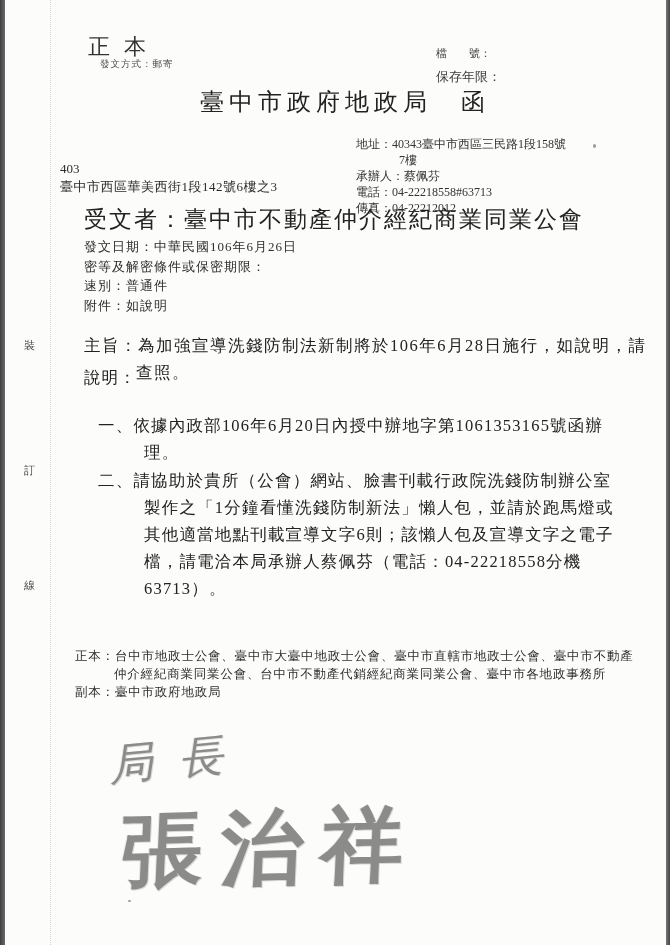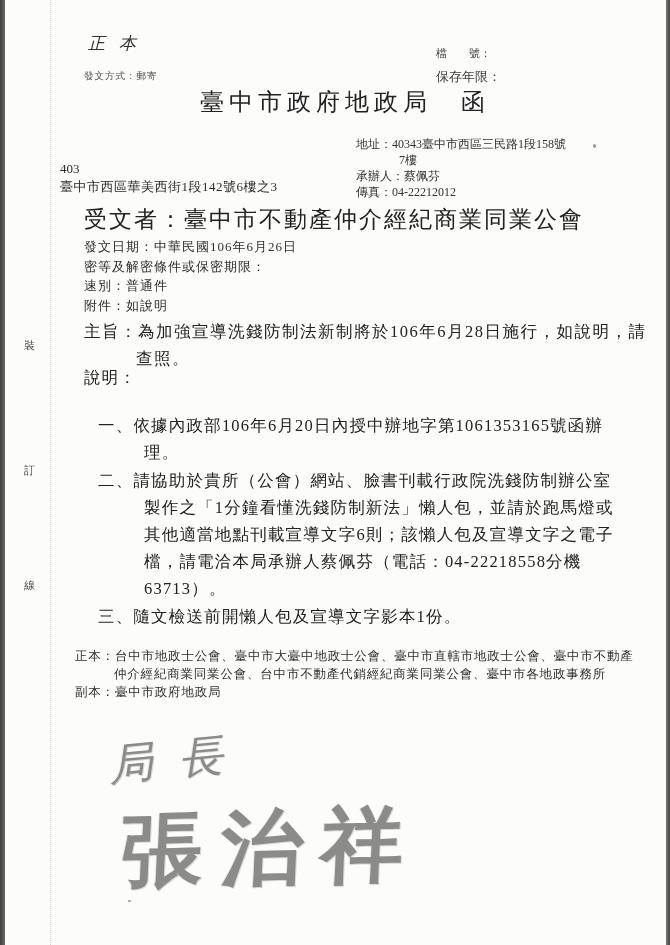--- a/index.html
+++ b/index.html
@@ -11,36 +11,36 @@
     font-family:"Liberation Serif", serif;
     color:#2b2b2b;
   }
   
   .edge-left{position:absolute;left:0;top:0;width:5px;height:945px;background:linear-gradient(90deg,#3f3f3f,#6a6a6a);}
   .edge-right{position:absolute;right:0;top:0;width:4px;height:945px;background:linear-gradient(90deg,#777,#454545);}
   .binding-line{position:absolute;left:50px;top:0;height:945px;border-left:1px dotted #d4d4d0;}
   .speck{position:absolute;background:#9a9a96;border-radius:50%;}
   .mark{position:absolute;left:24px;font-size:11px;color:#4a4a48;}
   
-  .copy-type{position:absolute;left:88px;top:32px;font-size:17px;letter-spacing:14px;color:#333;font-style:italic;}
-  .delivery{position:absolute;left:84px;top:58px;font-size:9.5px;color:#4f4f4d;letter-spacing:1px;margin-top:12px;}
+  .copy-type{position:absolute;left:88px;top:32px;font-size:22px;letter-spacing:14px;color:#333;}
+  .delivery{position:absolute;left:100px;top:58px;font-size:9.5px;color:#4f4f4d;letter-spacing:1px;}
   .file-no{position:absolute;left:436px;top:46px;font-size:11px;color:#3d3d3b;}
   .retention{position:absolute;left:436px;top:68px;font-size:13px;color:#3d3d3b;}
   .doc-title{position:absolute;left:0;top:86px;width:690px;text-align:center;font-size:24px;letter-spacing:5px;color:#222;}
   
   .sender{position:absolute;left:356px;top:136px;font-size:12px;line-height:16px;color:#333;}
   .sender .indent2{margin-left:43px;}
   
   .postal{position:absolute;left:60px;top:161px;font-size:13px;}
   .recv-addr{position:absolute;left:60px;top:178px;font-size:13px;letter-spacing:0.5px;}
   .addressee{position:absolute;left:84px;top:204px;font-size:23px;letter-spacing:2px;color:#222;}
   
   .meta{position:absolute;left:84px;top:237px;font-size:13px;line-height:19.5px;letter-spacing:1px;color:#2e2e2c;}
   
-  .subject{position:absolute;left:84px;top:318px;width:528px;font-size:16.5px;line-height:27px;letter-spacing:1.5px;padding-left:52px;text-indent:-52px;color:#222;}
+  .subject{position:absolute;left:84px;top:332px;width:528px;font-size:16.5px;line-height:27px;letter-spacing:1.5px;padding-left:52px;text-indent:-52px;color:#222;}
   .explain-label{position:absolute;left:84px;top:367px;font-size:16.5px;letter-spacing:1px;color:#222;}
   .items{position:absolute;left:98px;top:412px;width:524px;font-size:16.5px;line-height:27px;letter-spacing:1.2px;color:#222;}
   .item{padding-left:46px;text-indent:-46px;margin:0 0 1px 0;}
   
   .dist{position:absolute;left:75px;top:647px;width:566px;font-size:12.5px;line-height:18px;letter-spacing:0.8px;color:#2e2e2c;}
   .dist .row{padding-left:39px;text-indent:-39px;}
   
   .signature{position:absolute;left:110px;top:726px;width:440px;color:#8b8b89;transform:rotate(-1.5deg);
     text-shadow:1px 1px 0 rgba(150,150,148,.35), -1px 0 0 rgba(160,160,158,.25);}
   .sig-title{display:inline-block;font-size:44px;font-style:italic;letter-spacing:26px;vertical-align:18px;transform:rotate(-4deg);}
@@ -66,41 +66,41 @@
   <div class="delivery">發文方式：郵寄</div>
   <div class="file-no">檔　　號：</div>
   <div class="retention">保存年限：</div>
 
   <div class="doc-title">臺中市政府地政局　函</div>
 
   <div class="sender">
     <div>地址：40343臺中市西區三民路1段158號</div>
     <div class="indent2">7樓</div>
     <div>承辦人：蔡佩芬</div>
+    <div>電話：04-22218558#63713</div>
     <div>傳真：04-22212012</div>
   </div>
 
   <div class="postal">403</div>
   <div class="recv-addr">臺中市西區華美西街1段142號6樓之3</div>
   <div class="addressee">受文者：臺中市不動產仲介經紀商業同業公會</div>
 
   <div class="meta">
     <div>發文日期：中華民國106年6月26日</div>
     <div>密等及解密條件或保密期限：</div>
     <div>速別：普通件</div>
     <div>附件：如說明</div>
   </div>
 
   <div class="subject">主旨：為加強宣導洗錢防制法新制將於106年6月28日施行，如說明，請查照。</div>
   <div class="explain-label">說明：</div>
 
   <div class="items">
     <div class="item">一、依據內政部106年6月20日內授中辦地字第1061353165號函辦理。</div>
     <div class="item">二、請協助於貴所（公會）網站、臉書刊載行政院洗錢防制辦公室製作之「1分鐘看懂洗錢防制新法」懶人包，並請於跑馬燈或其他適當地點刊載宣導文字6則；該懶人包及宣導文字之電子檔，請電洽本局承辦人蔡佩芬（電話：04-22218558分機63713）。</div>
-    <div class="item">三、隨文檢送前開懶人包及宣導文字影本1份。</div>
   </div>
 
   <div class="dist">
     <div class="row">正本：台中市地政士公會、臺中市大臺中地政士公會、臺中市直轄市地政士公會、臺中市不動產仲介經紀商業同業公會、台中市不動產代銷經紀商業同業公會、臺中市各地政事務所</div>
     <div class="row">副本：臺中市政府地政局</div>
   </div>
 
   <div class="signature">
     <span class="sig-title">局長</span>
     <span class="sig-name">張治祥</span>

